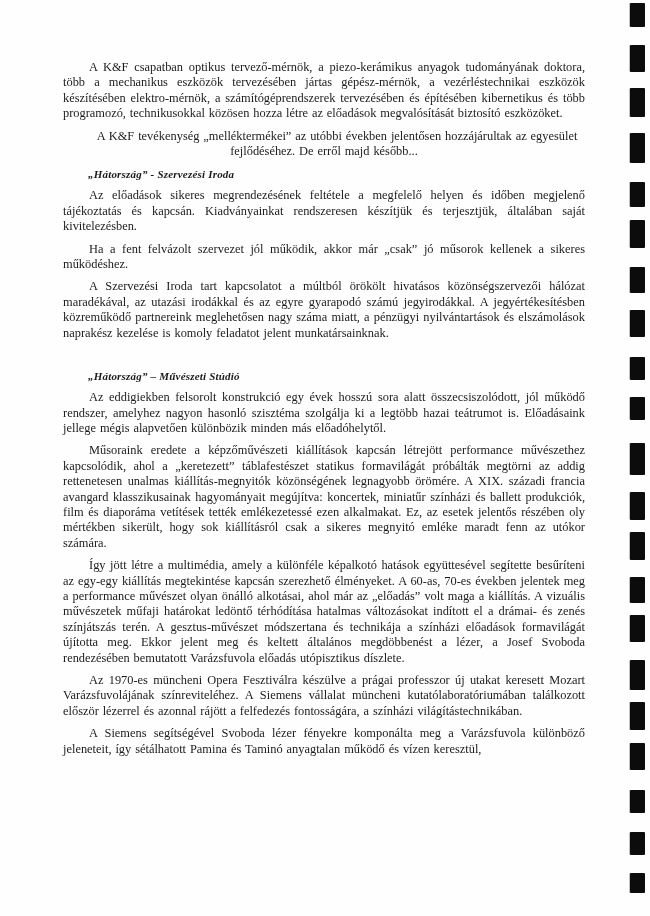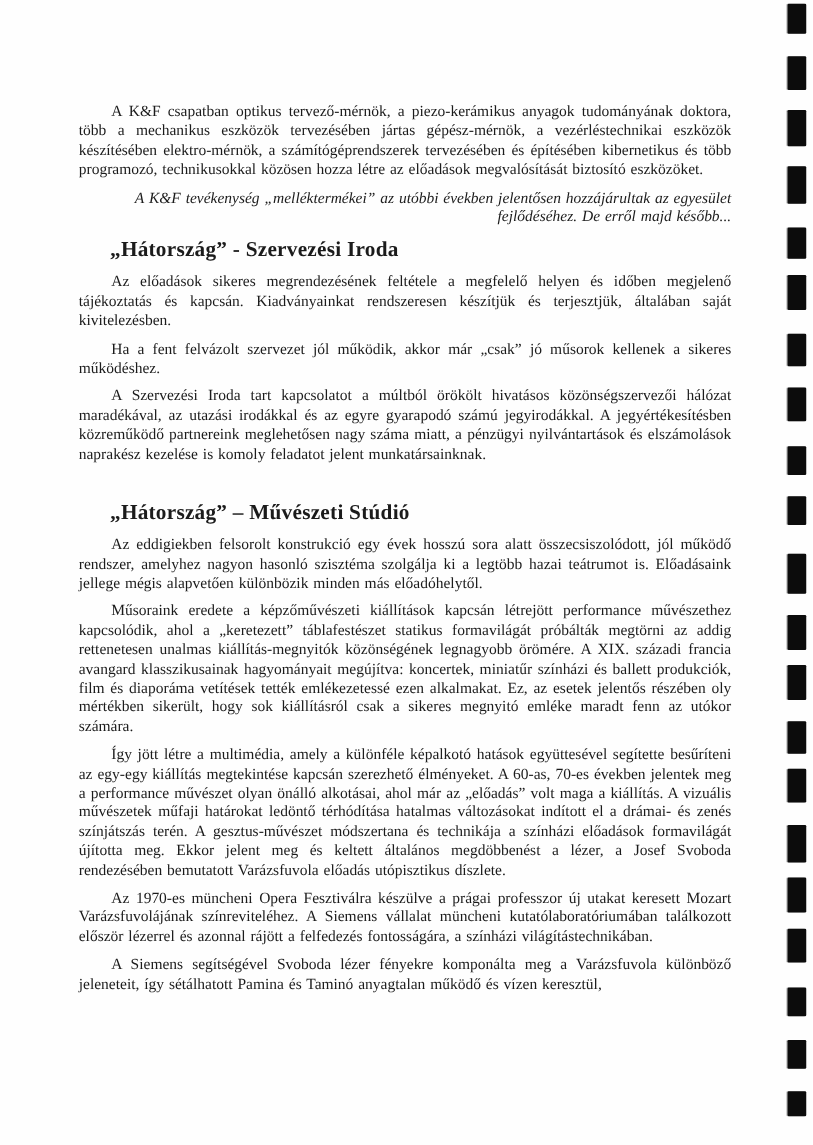--- a/index.html
+++ b/index.html
@@ -12,38 +12,37 @@
     position: relative;
     width: 650px; height: 916px;
     background: #fefefe;
     font-family: "Liberation Serif", "DejaVu Serif", serif;
     color: #1b1b1b;
   }
   .content {
     position: absolute;
     left: 63px; top: 60px;
     width: 522px;
-    margin-top: 22px;
   }
   p.body-par {
     font-size: 12.4px;
     line-height: 15.4px;
     text-align: justify;
     text-indent: 26px;
     margin: 0 0 7px 0;
     word-spacing: 0.8px;
   }
   p.italic-note {
-    font-style: italic;
-    text-align: right;
+    text-align: center;
     margin-bottom: 4px;
   }
   h2.section-heading {
-    font-size: 17px;
+    font-size: 11px;
     font-weight: bold;
+    font-style: italic;
     letter-spacing: 0.2px;
     margin: 9px 0 8px 25px;
   }
   h2.section-heading.spaced {
     margin-top: 29px;
   }
   .marks-rail { position: absolute; top: 0; left: 0; width: 650px; height: 916px; pointer-events: none; }
   .binding-mark {
     position: absolute;
     left: 630px;

